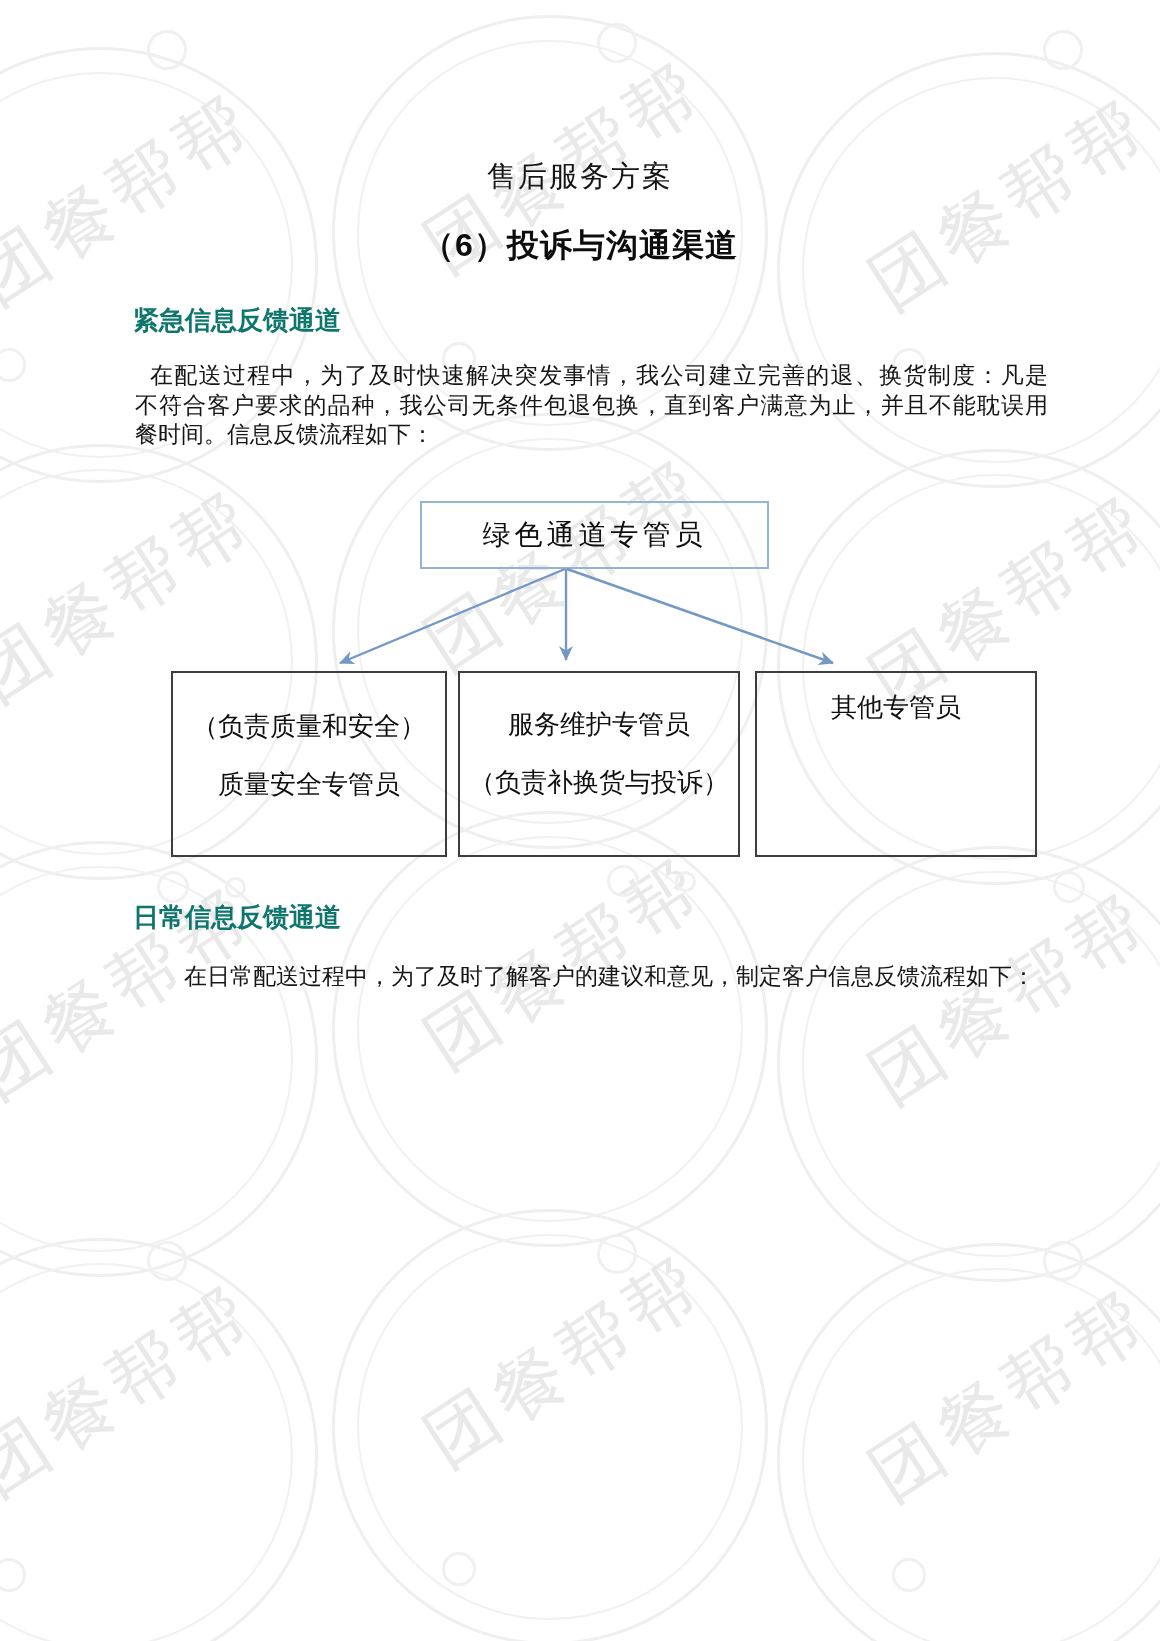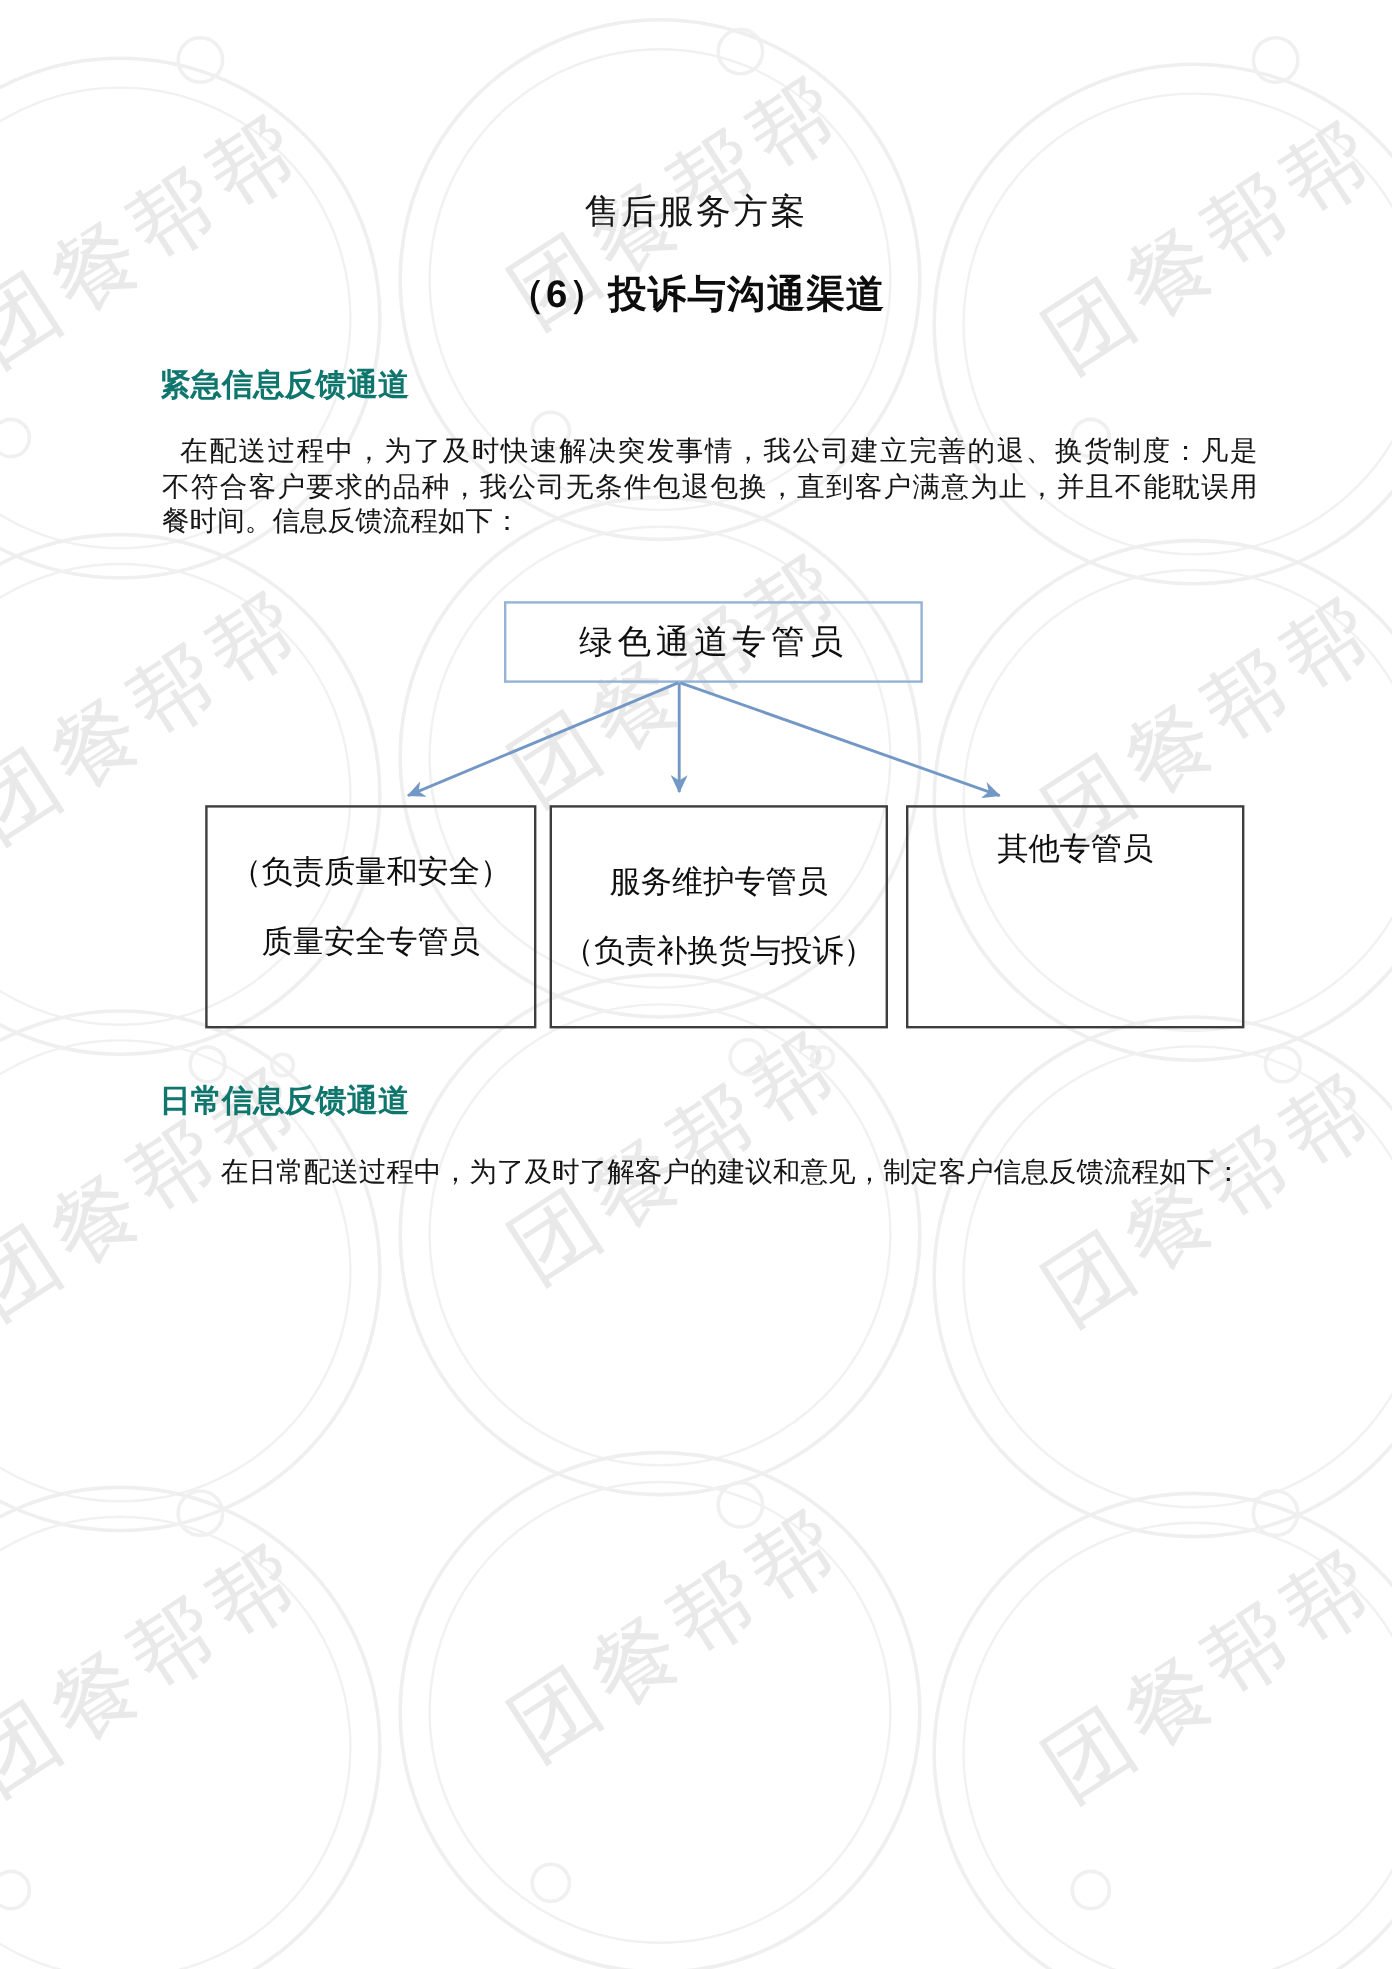--- a/index.html
+++ b/index.html
@@ -70,21 +70,21 @@
     background: transparent;
   }
   .fc-arrows { position: absolute; left: 300px; top: 565px; width: 560px; height: 110px; }
   .fc-child-box {
     position: absolute; top: 671px; height: 186px;
     border: 2px solid #3d3d3d; box-sizing: border-box;
     text-align: center; font-size: 26px; color: #0f0f0f;
     background: transparent;
   }
   #fc-child-0 { left: 171px; width: 276px; padding-top: 25px; }
-  #fc-child-1 { left: 458px; width: 282px; padding-top: 33px; }
+  #fc-child-1 { left: 458px; width: 282px; padding-top: 23px; }
   #fc-child-2 { left: 755px; width: 282px; padding: 6px 8px 0 8px; }
   .fc-line { line-height: 58px; }
 </style>
 </head>
 <body>
 
 <div id="page">
 
   <div id="watermarks">
 

